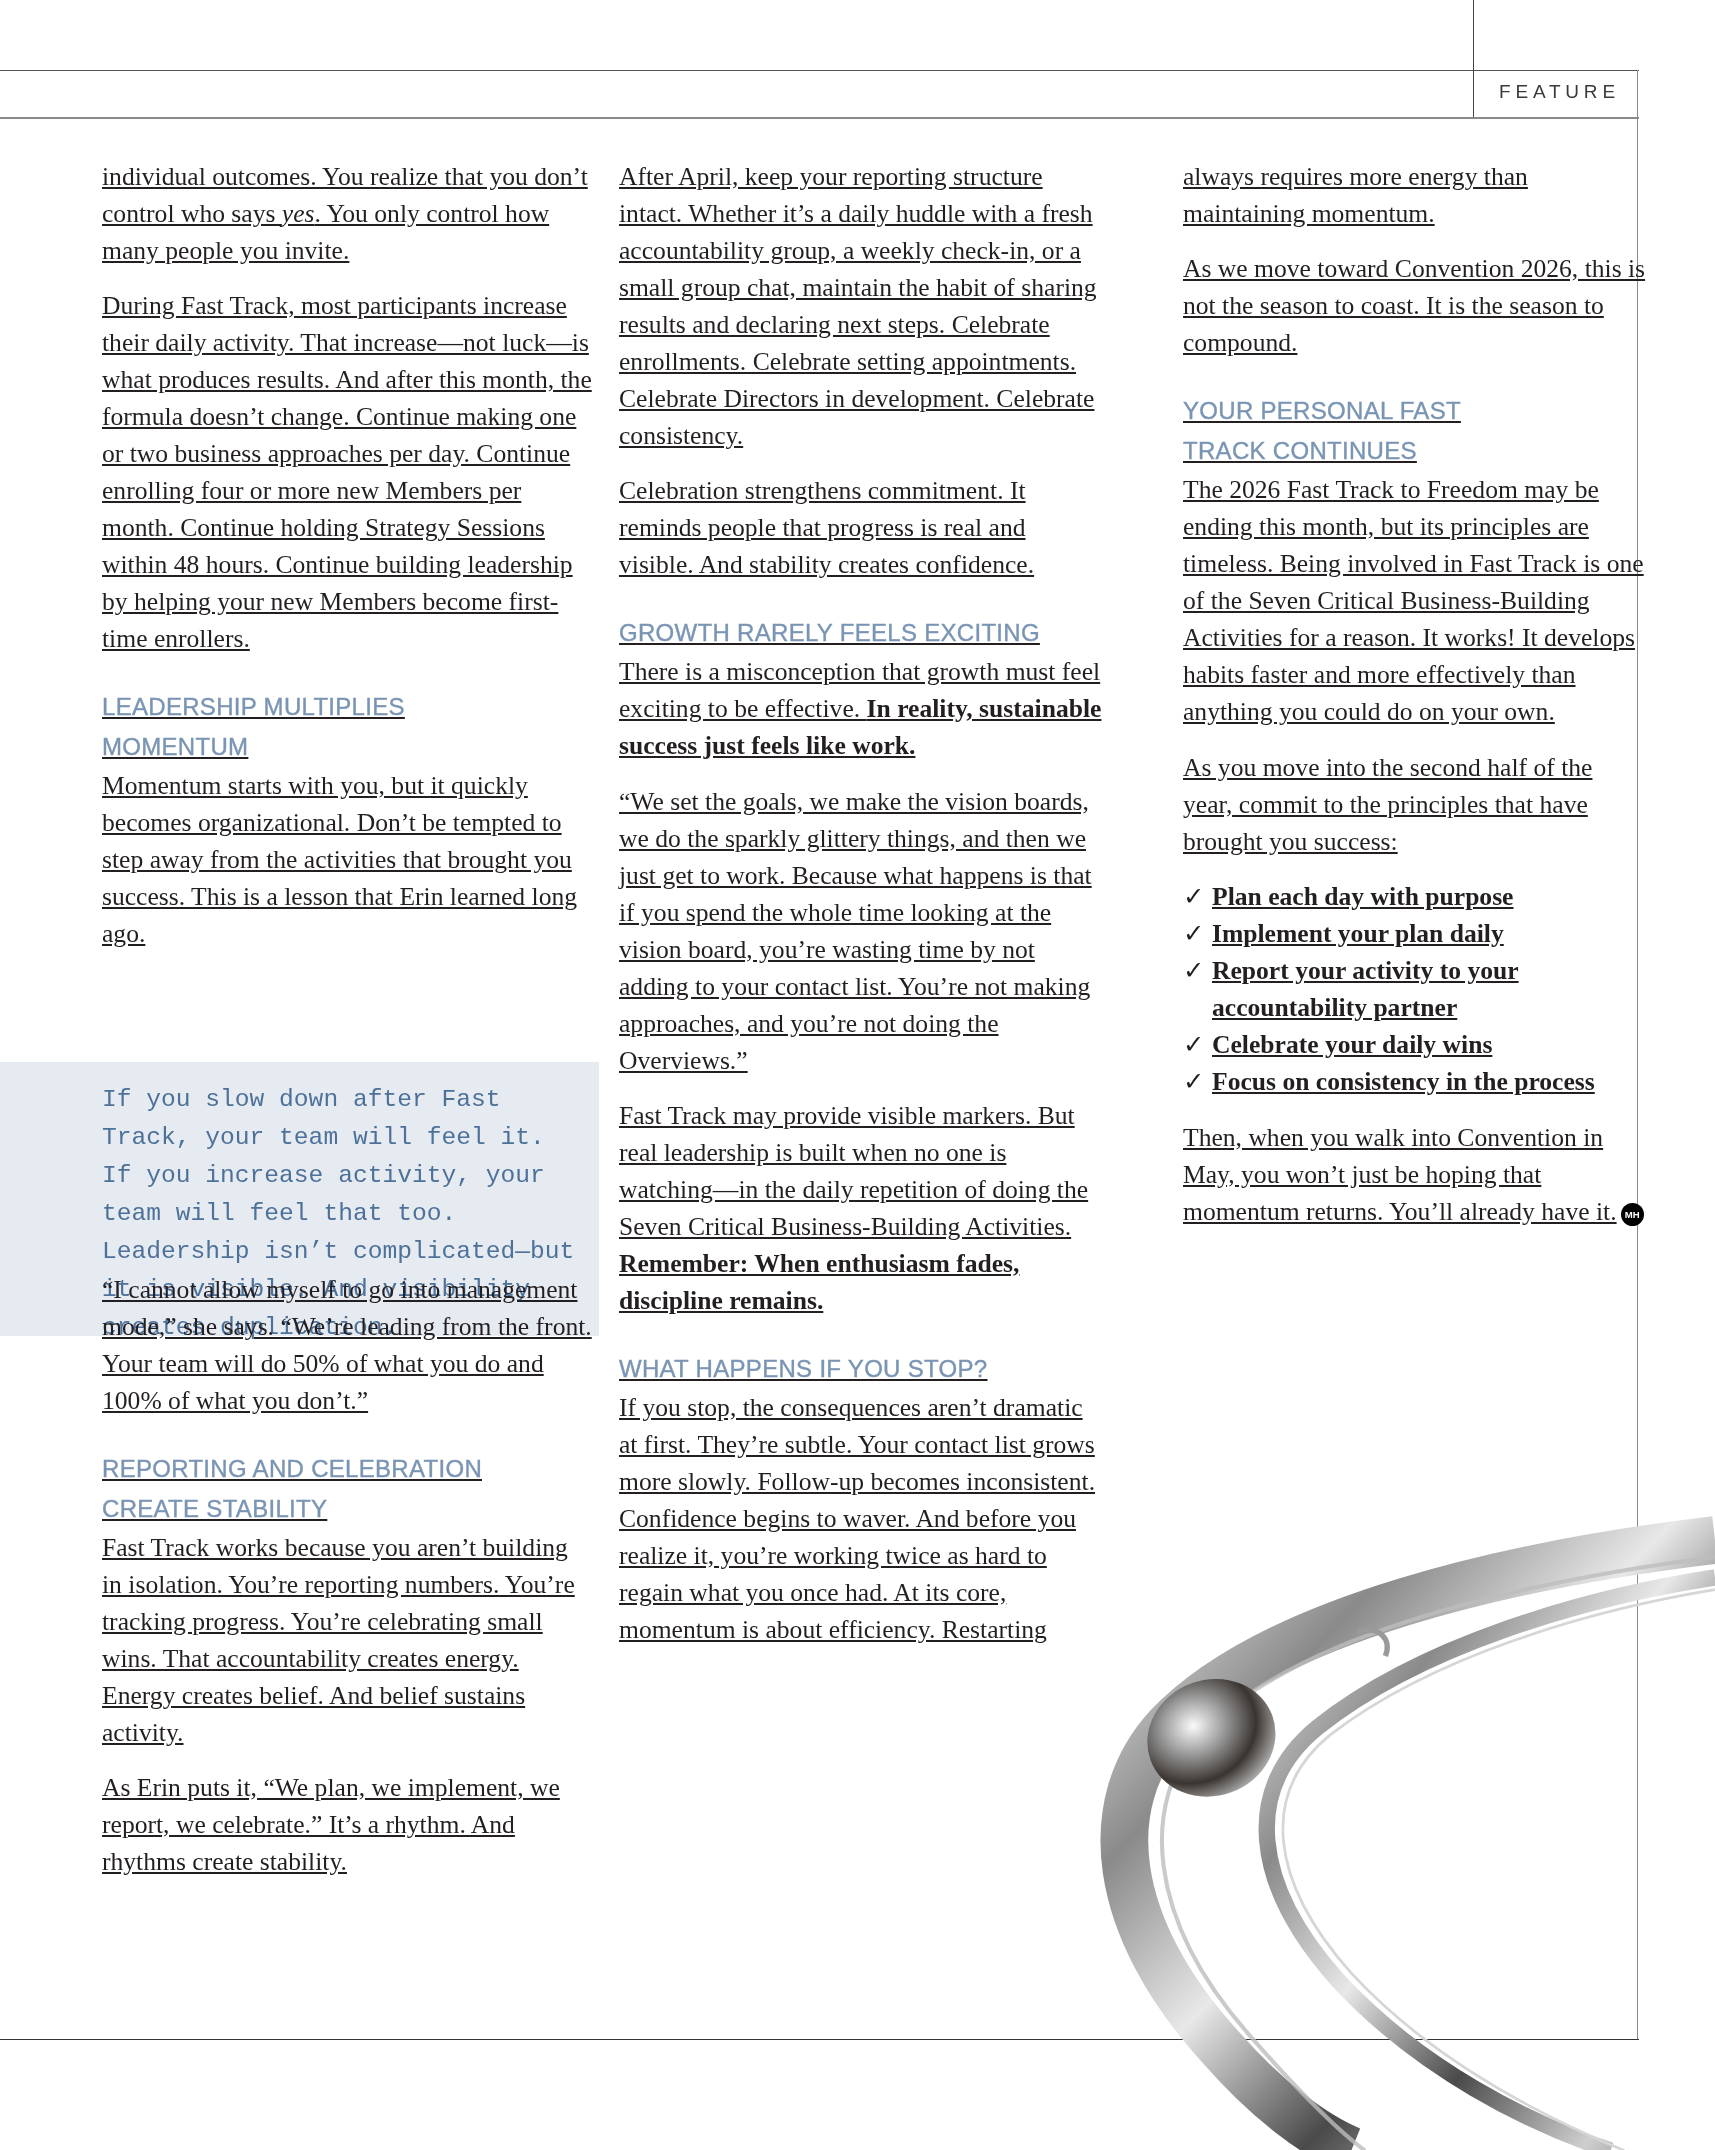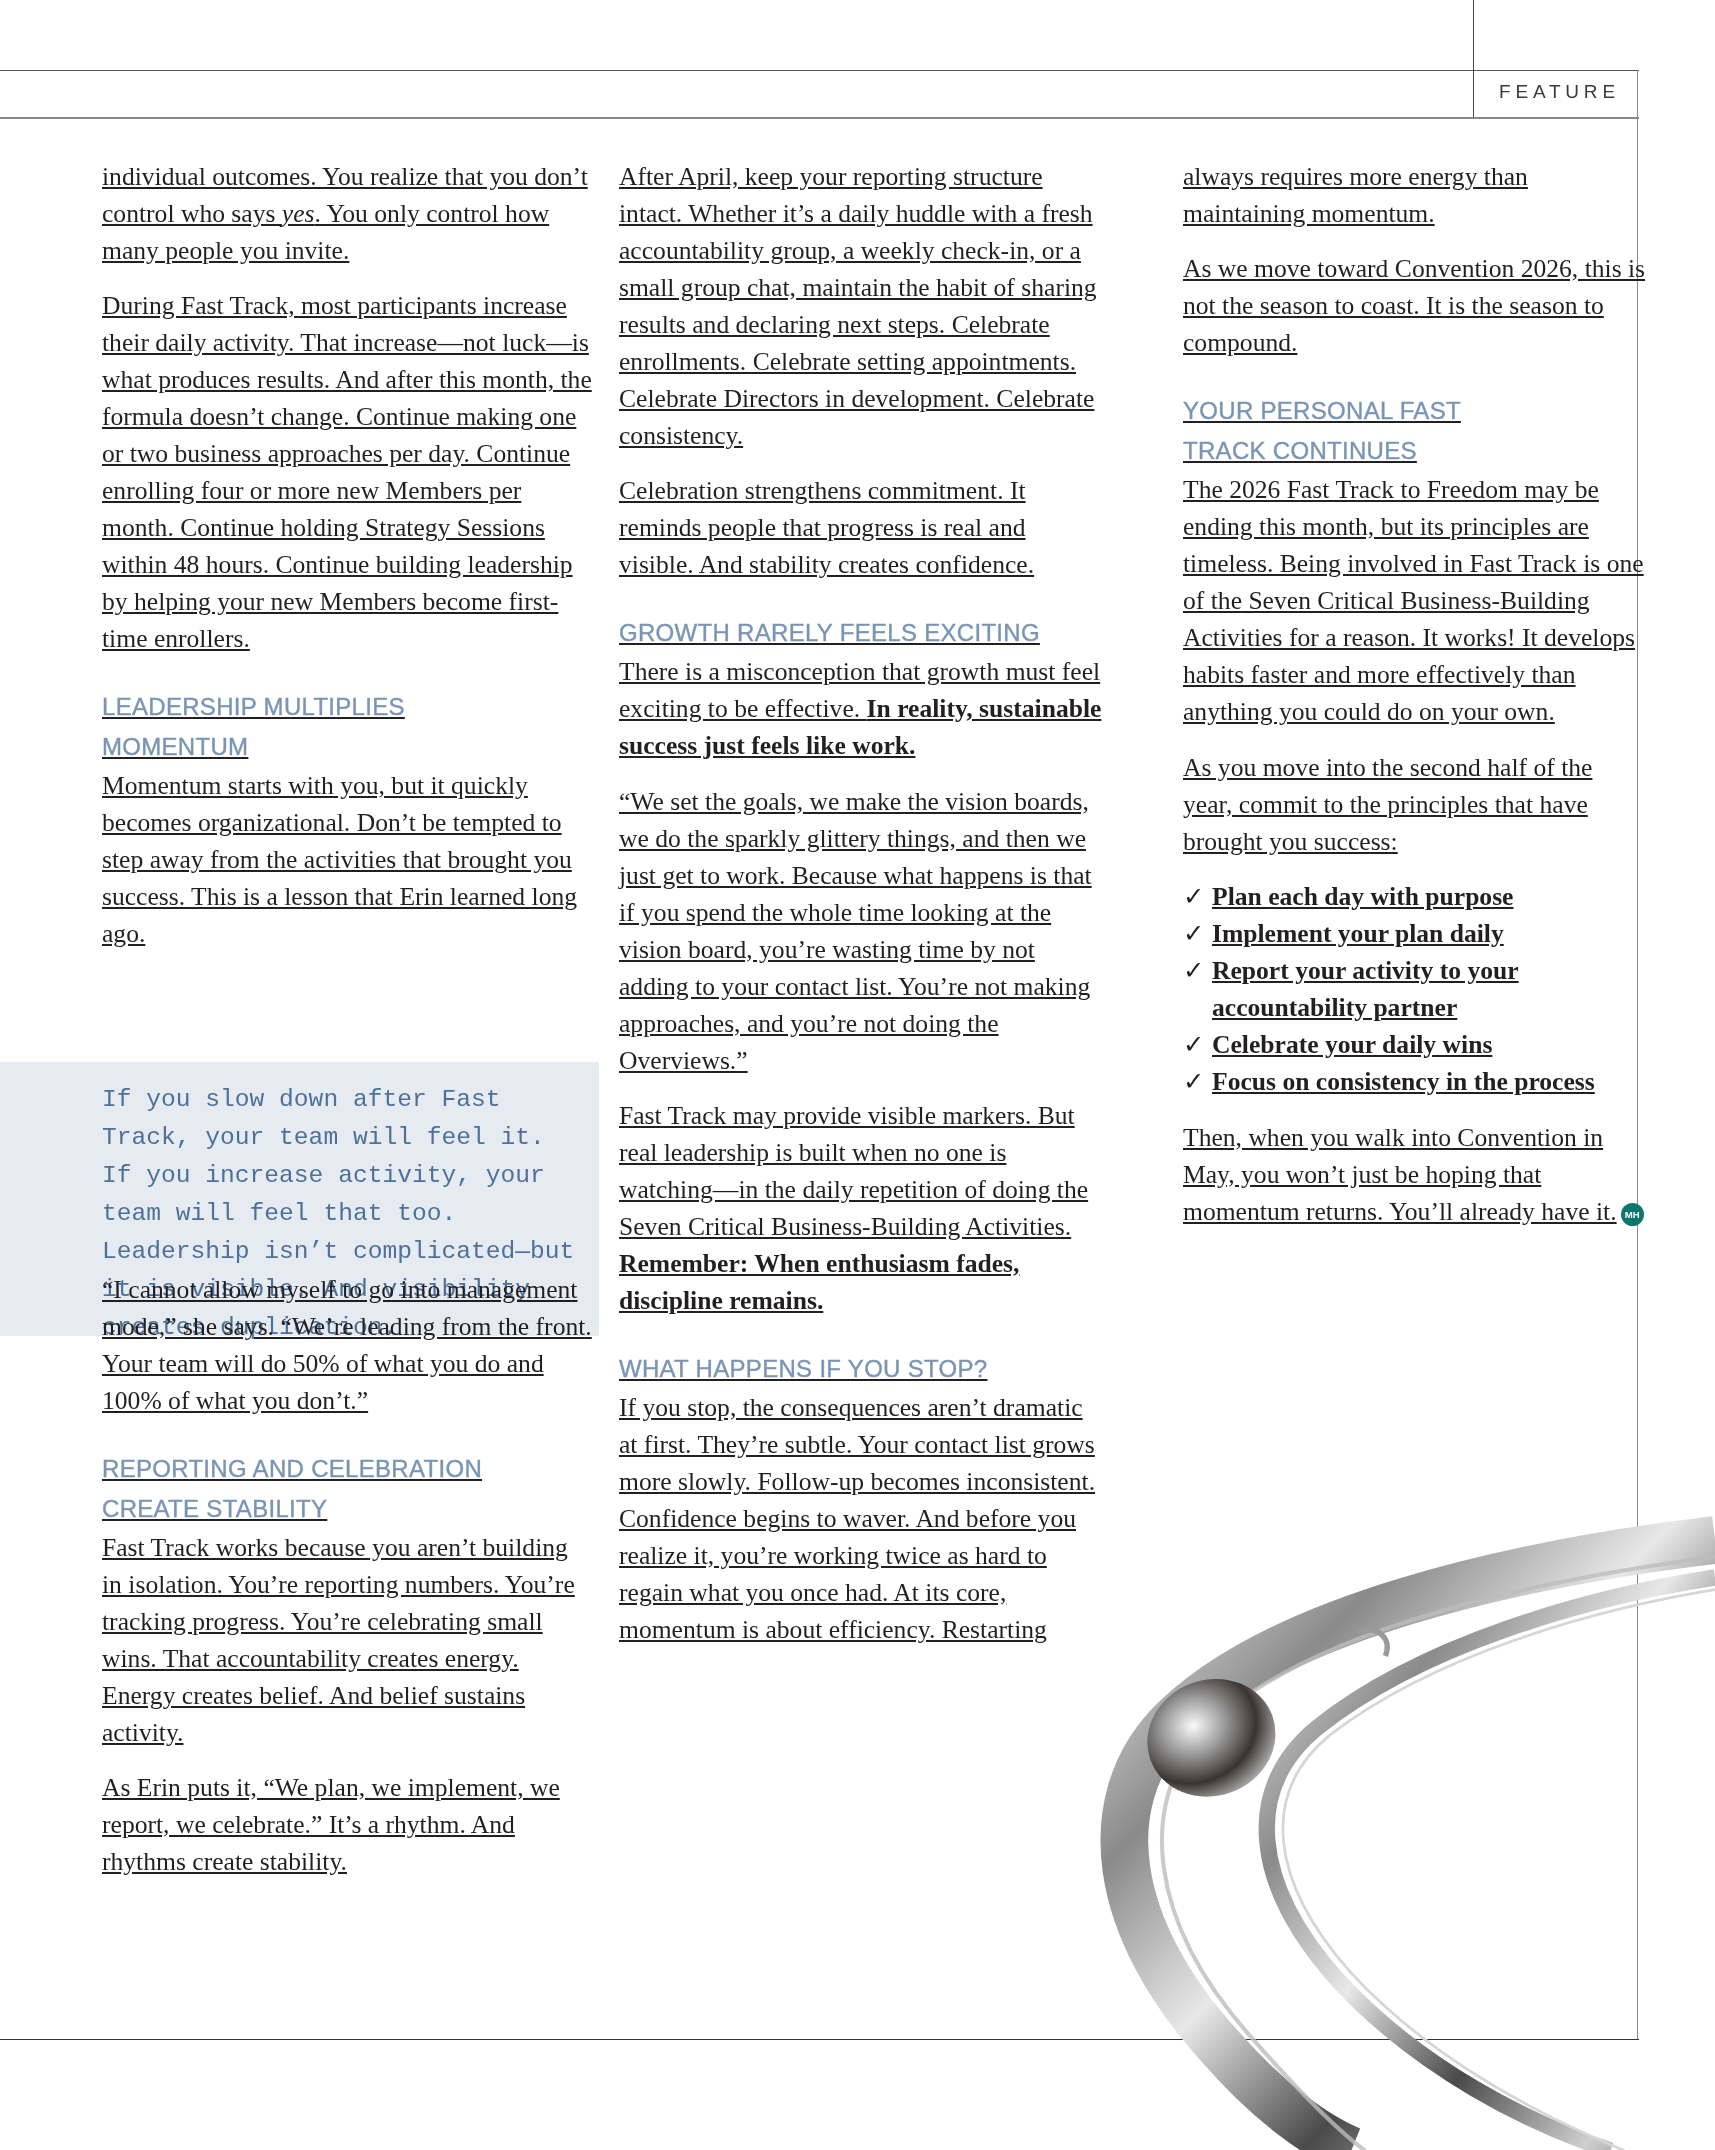--- a/index.html
+++ b/index.html
@@ -22,21 +22,21 @@
   b { font-weight: bold; }
   i { font-style: italic; }
 
   .callout { position: absolute; left: 0; top: 1062px; width: 599px; height: 274px; background: #e6ebf2; }
   .callout-text { position: absolute; left: 102px; top: 1081px; width: 478px; font-family: Liberation Mono, monospace; font-size: 24.6px; line-height: 38px; color: #4d7199; }
 
   .checklist { list-style: none; margin: 0 0 18.4px 0; padding: 0; }
   .checklist li { font-weight: bold; position: relative; padding-left: 29px; }
   .checklist li .check { position: absolute; left: 0; top: 0; font-weight: normal; }
 
-  .mh-badge { display: inline-block; width: 23px; height: 23px; border-radius: 50%; background: #0f766e; color: #fff; font-family: "Liberation Sans", "DejaVu Sans", sans-serif; font-size: 9.6px; font-weight: bold; line-height: 23px; text-align: center; vertical-align: 1.4px; margin-left: 4.1px; }
+  .mh-badge { display: inline-block; width: 23px; height: 23px; border-radius: 50%; background: #000000; color: #fff; font-family: "Liberation Sans", "DejaVu Sans", sans-serif; font-size: 9.6px; font-weight: bold; line-height: 23px; text-align: center; vertical-align: 1.4px; margin-left: 4.1px; }
 
   .rings { position: absolute; left: 1092px; top: 1502px; width: 623px; height: 649px; }
 </style>
 </head>
 <body>
 
 <div class="frame-top"></div>
 <div class="frame-header-bottom"></div>
 <div class="frame-right"></div>
 <div class="frame-divider"></div>

